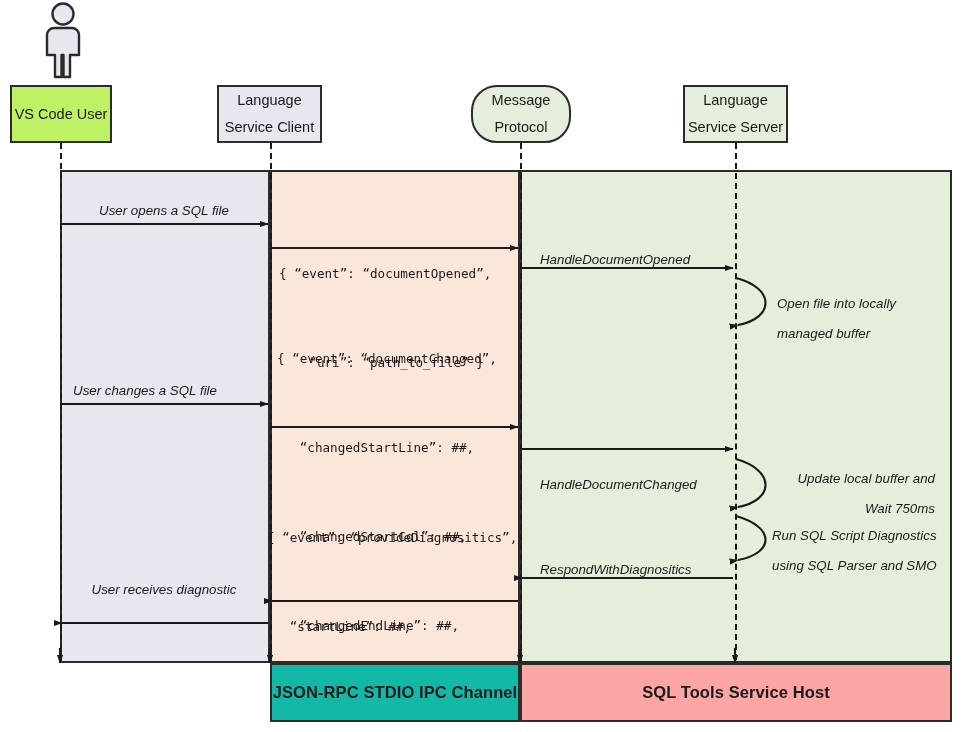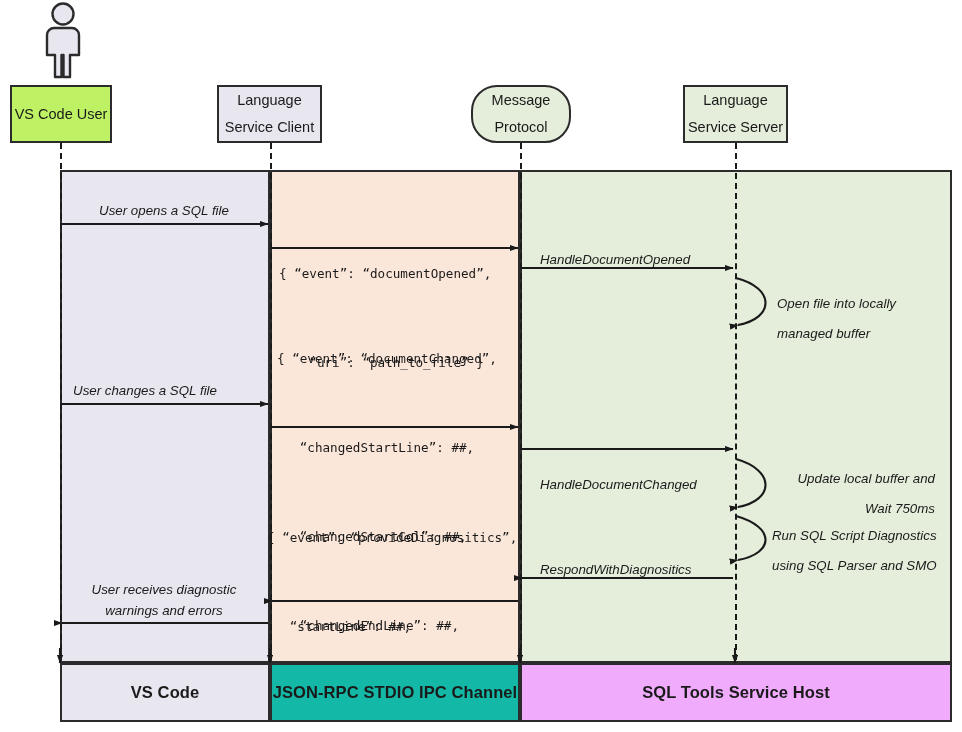--- a/index.html
+++ b/index.html
@@ -125,21 +125,20 @@
   <div class="msg-label ctr" style="left:60px;top:201px;width:208px;">
     <span>User opens a SQL file</span>
   </div>
 
   <div class="msg-label ctr" style="left:60px;top:381px;width:170px;">
     <span>User changes a SQL file</span>
   </div>
 
   <div class="msg-label ctr" style="left:58px;top:572px;width:212px;margin-top:8px;">
     <span class="ln" style="display:block;">User receives diagnostic</span>
-    <span class="ln" style="display:block;">warnings and errors</span>
   </div>
 
   <div class="msg-label" style="left:540px;top:250px;">
     <span>HandleDocumentOpened</span>
   </div>
 
   <div class="msg-label" style="left:540px;top:431px;margin-top:44px;">
     <span>HandleDocumentChanged</span>
   </div>
 
@@ -178,23 +177,20 @@
   <div class="note right" style="left:724px;top:464px;width:211px;">
     <span class="ln">Update local buffer and</span>
     <span class="ln">Wait 750ms</span>
   </div>
 
   <div class="note" style="left:772px;top:521px;">
     <span class="ln">Run SQL Script Diagnostics</span>
     <span class="ln">using SQL Parser and SMO</span>
   </div>
 
-  <div class="fbox" style="left:60px;top:663px;width:210px;height:59px;background:#e8e6ef;">
-    <span>VS Code</span>
-  </div>
   <div class="fbox" style="left:270px;top:663px;width:250px;height:59px;background:#14b8a6;">
     <span>JSON-RPC STDIO IPC Channel</span>
   </div>
-  <div class="fbox" style="left:520px;top:663px;width:432px;height:59px;background:#f0abfc;">
+  <div class="fbox" style="left:520px;top:663px;width:432px;height:59px;background:#fca5a5;">
     <span>SQL Tools Service Host</span>
   </div>
 
 </div>
 
 </body></html>

